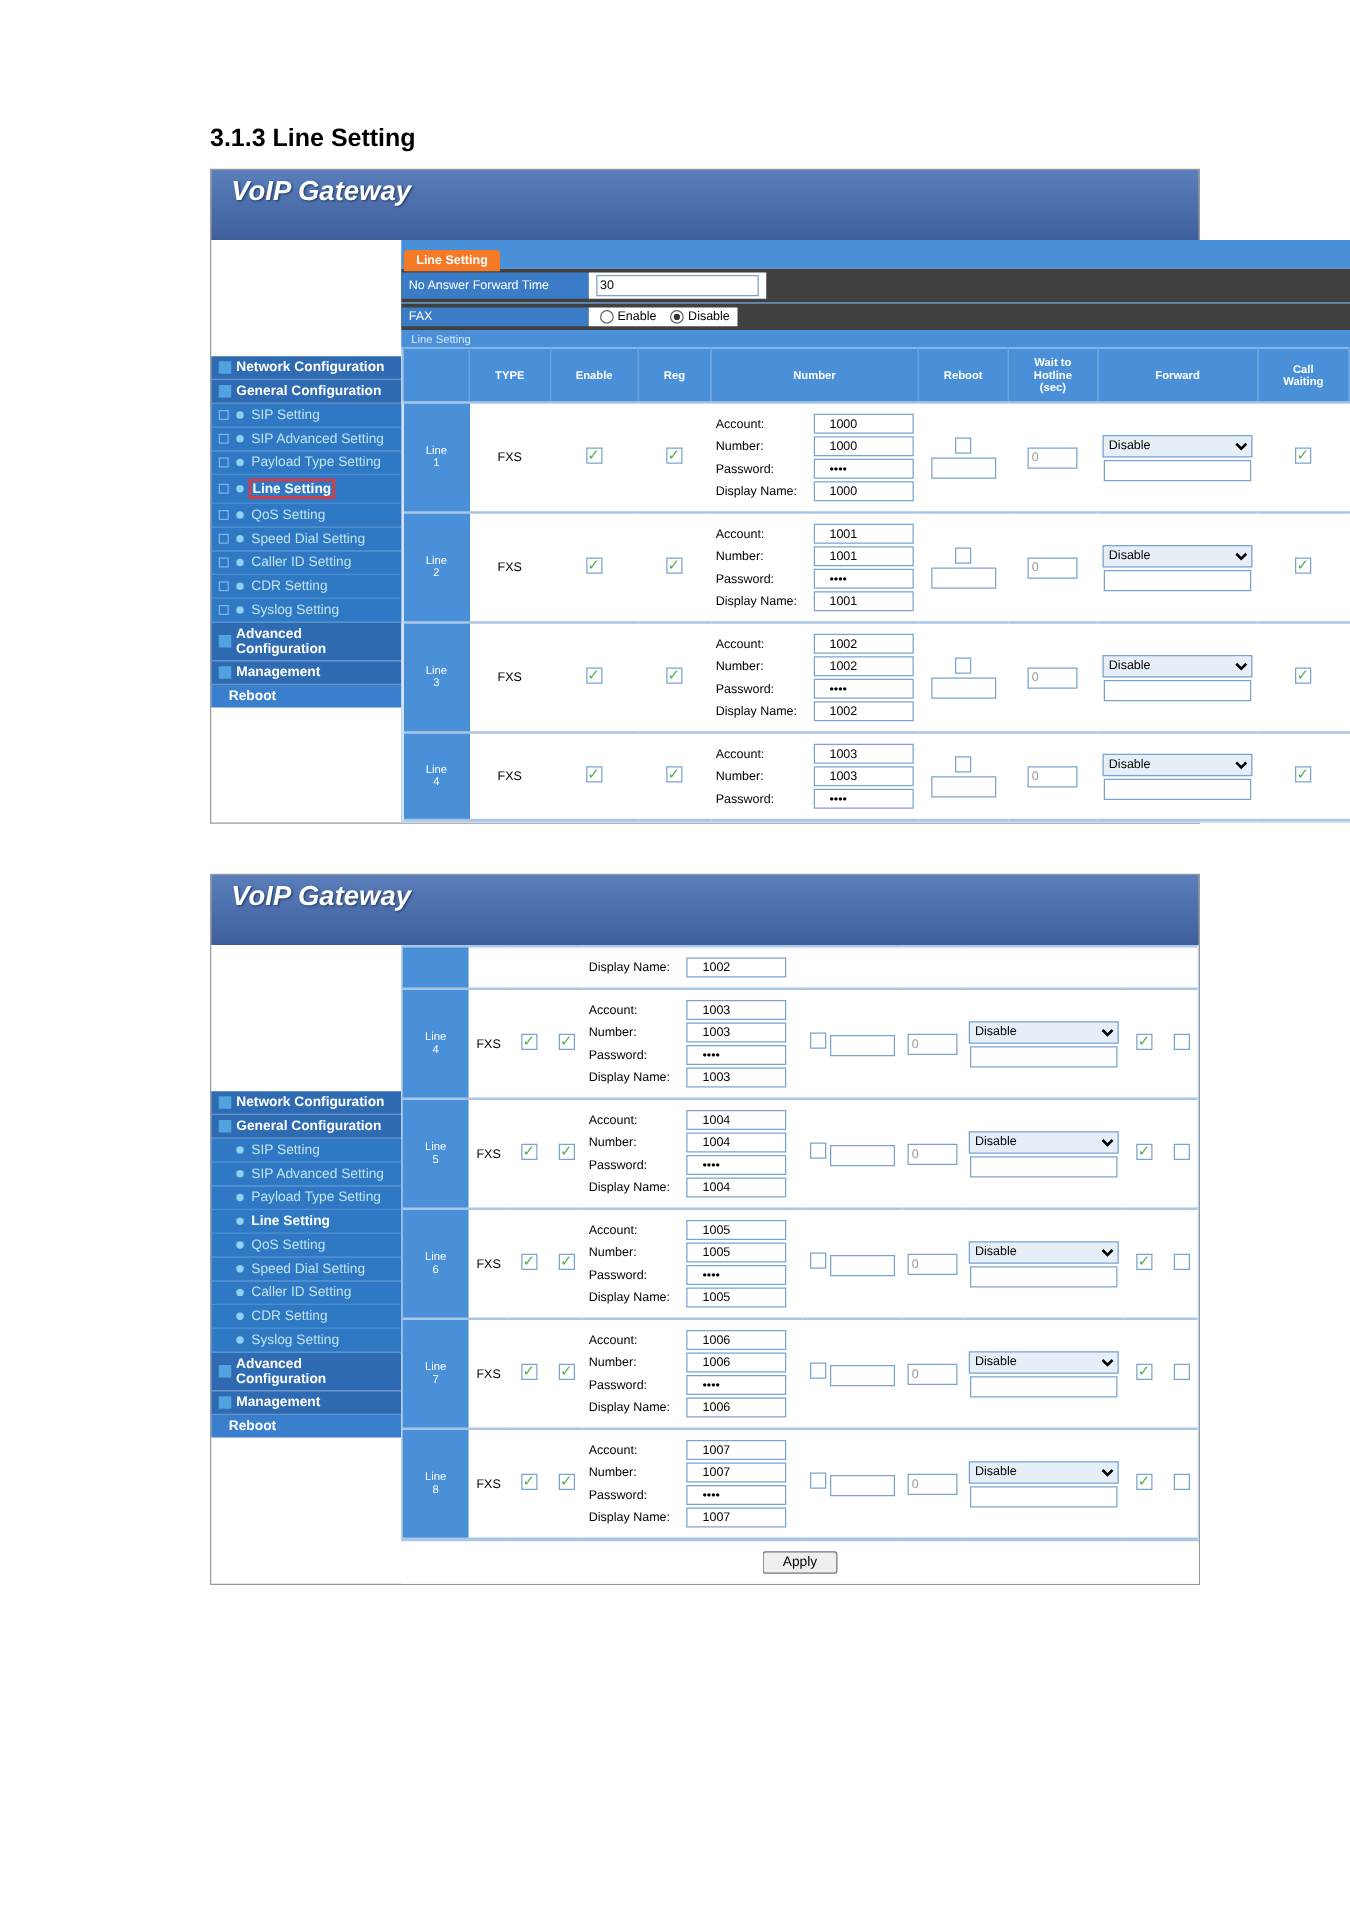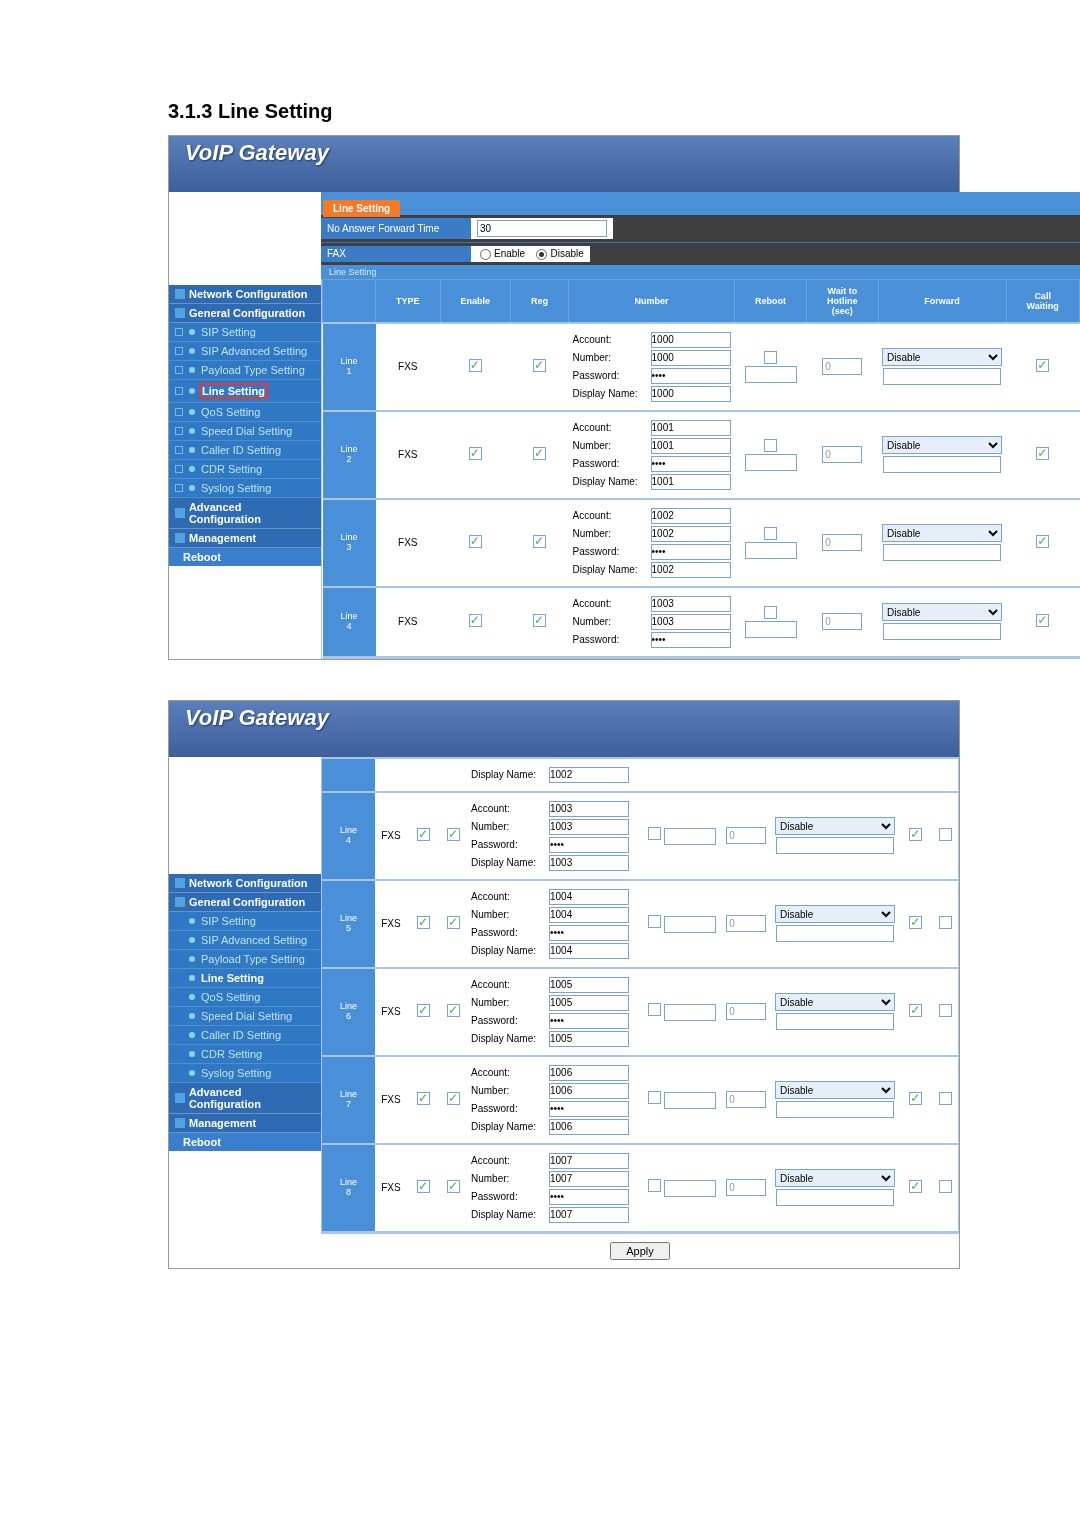--- a/index.html
+++ b/index.html
@@ -27,21 +27,21 @@
   .gfield table{border-collapse:collapse}
   .gfield td{padding:2px 6px;font-size:10px;color:#fff;vertical-align:middle}
   .gfield .lbl{background:#3a7cc5;width:150px}
   .hairline{height:1px;background:#3574b8}
   .tbl{width:100%;border-collapse:collapse;font-size:10px}
   .tbl th{background:#4a90d9;color:#fff;font-weight:bold;padding:6px 20px;border:1px solid #6aa4de;font-size:9px}
   .tbl td{padding:6px 4px;border-bottom:2px solid #aac6e6;border-top:2px solid #aac6e6;vertical-align:middle;background:#fff}
   .tbl td.linecell{background:#4a90d9;color:#fff;text-align:center;padding:0 18px;font-size:9px;line-height:1.1}
   .field-row{display:flex;align-items:center;margin:2px 0;font-size:10px}
   .field-row .fl{width:78px;text-align:left}
-  .field-row input{width:80px;height:16px;border:1px solid #7aa4d0;font-size:10px;padding:0 0}
+  .field-row input{width:80px;height:16px;border:1px solid #7aa4d0;font-size:10px;padding:0 12px}
   .cb{width:13px;height:13px;border:1px solid #7aa4d0;background:#fff;display:inline-block;position:relative}
   .cb.chk::after{content:"✓";position:absolute;left:0;top:-2px;font-size:12px;color:#4caf50}
   input.sm{width:84px;height:17px;border:1px solid #7aa4d0;font-size:10px;padding:0 2px}
   input.waitin{width:68px;height:17px;border:1px solid #7aa4d0;font-size:10px;padding:0 2px;color:#999}
   select.fwd{width:120px;height:18px;border:1px solid #7aa4d0;font-size:10px;background:#e6eef7}
   .radio{width:11px;height:11px;border:1px solid #666;border-radius:50%;display:inline-block;vertical-align:middle;margin:0 3px;position:relative}
   .radio.on::after{content:"";position:absolute;width:5px;height:5px;background:#333;border-radius:50%;left:2px;top:2px}
   .apply{display:block;margin:8px auto;padding:1px 14px;font-size:11px}
   .lineset{background:#4a90d9;color:#d5e9f7;font-size:9px;padding:2px 8px}
   .redbox{border:2px solid #e33;display:inline-block;padding:0 1px;margin-left:-2px}

